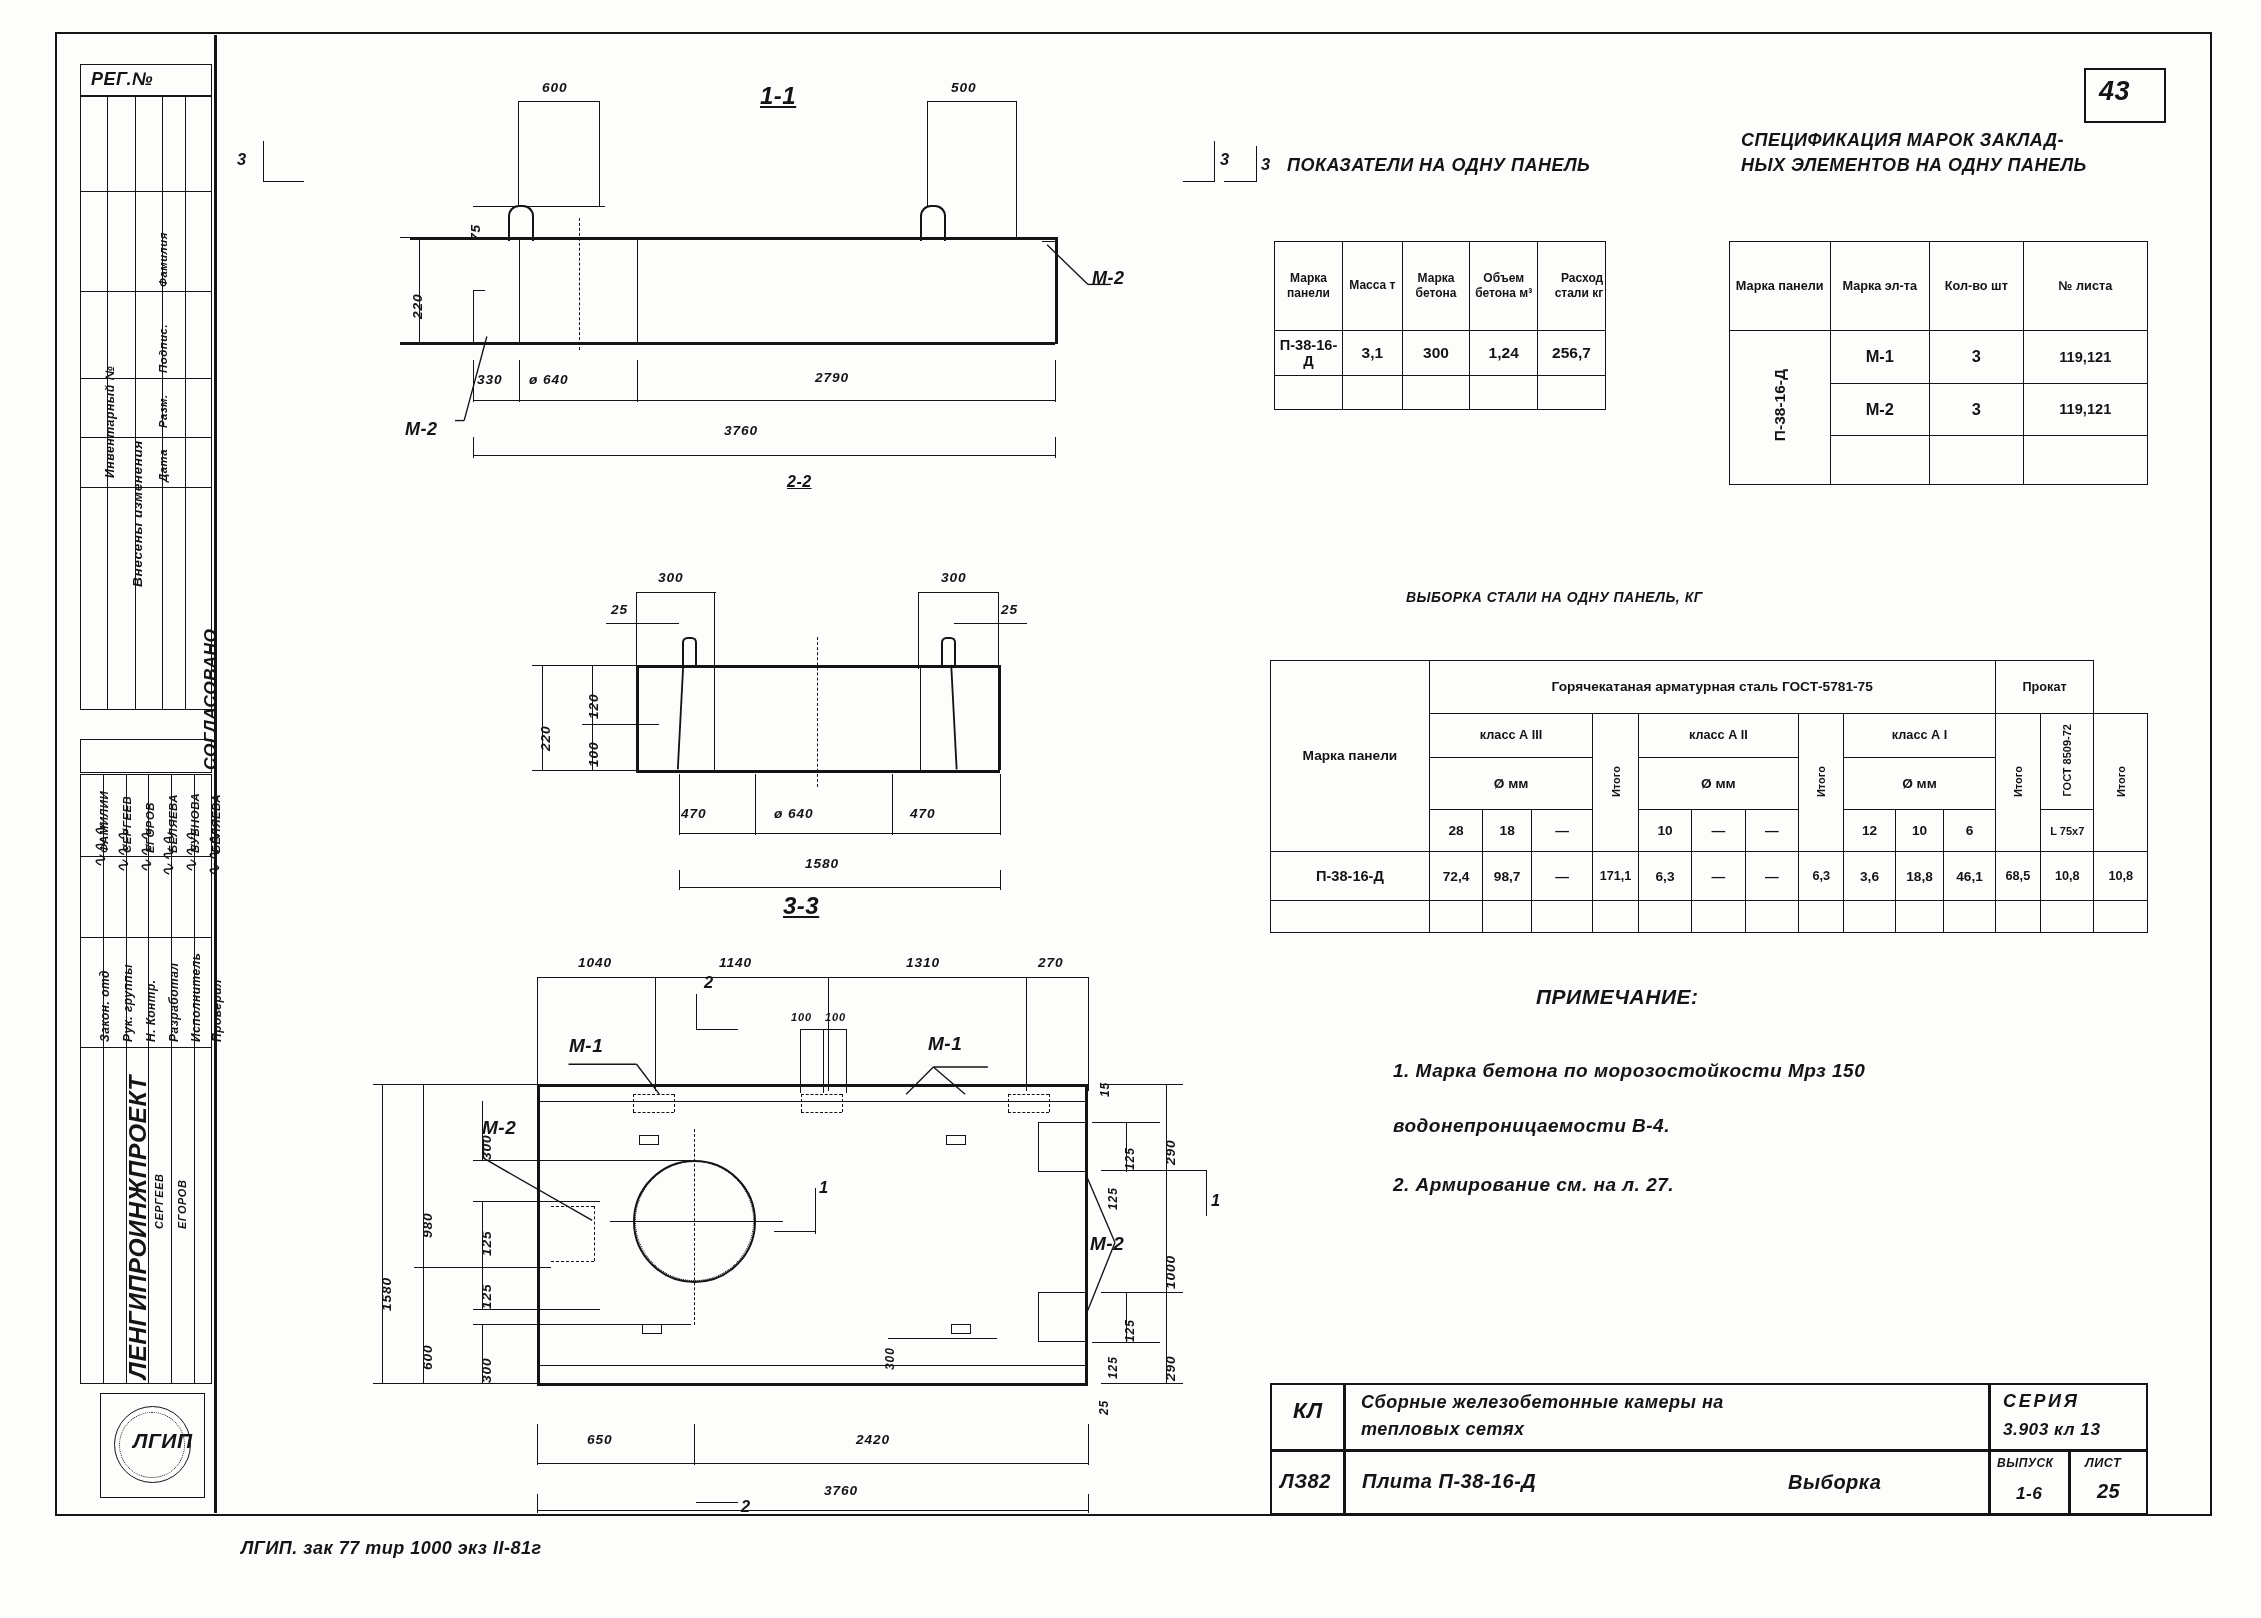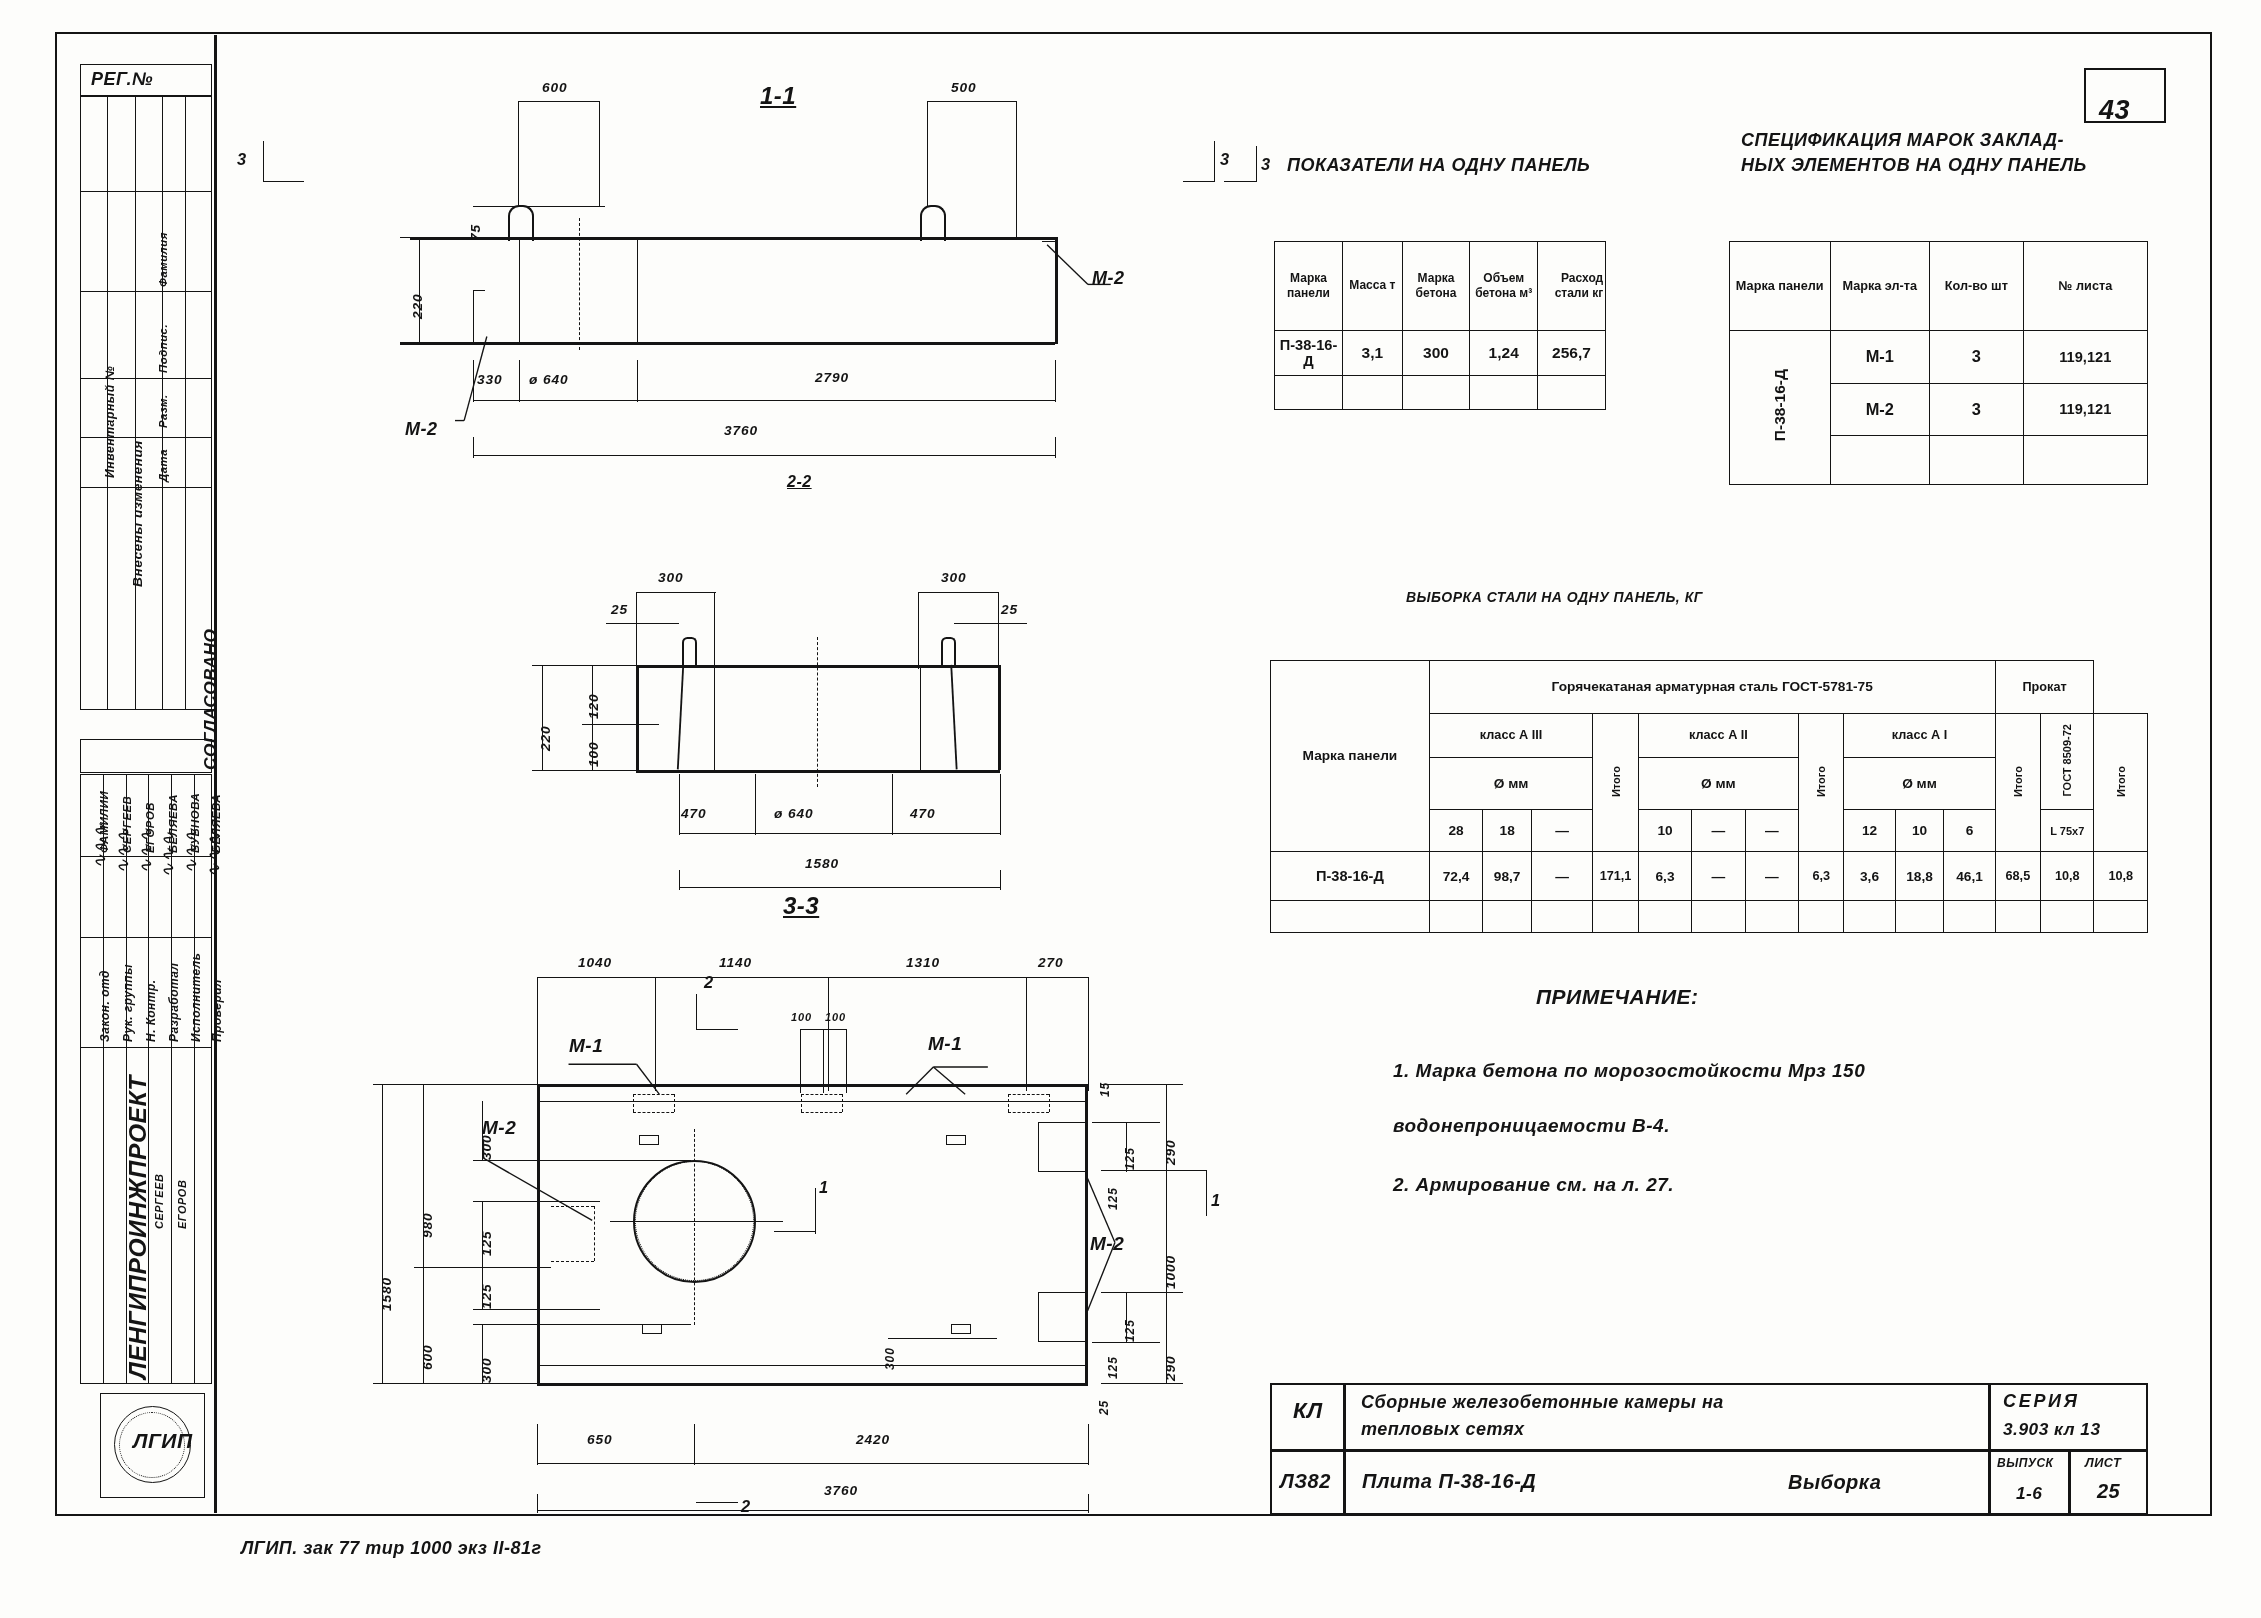--- a/index.html
+++ b/index.html
@@ -41,21 +41,21 @@
          border:2.7px solid #141414;box-sizing:border-box;}
 </style>
 </head>
 <body>
 
 <div id="sheet">
 
   <div id="outer"></div>
 
   <div class="box" style="left:2084px;top:68px;width:82px;height:55px;border-width:2.7px;"></div>
-  <div class="t hand" style="left:2099px;top:76px;font-size:27px;margin-top:19px;">43</div>
+  <div class="t hand" style="left:2099px;top:76px;font-size:27px;">43</div>
 
   <div class="vl thick" style="left:214px;top:35px;height:1478px;"></div>
 
   <div class="box" style="left:80px;top:64px;width:132px;height:32px;"></div>
   <div class="t hand cap" style="left:91px;top:69px;font-size:18px;">Рег.№</div>
 
   <div class="box" style="left:80px;top:96px;width:132px;height:614px;"></div>
   <div class="vl" style="left:107px;top:96px;height:614px;"></div>
   <div class="vl" style="left:135px;top:96px;height:614px;"></div>
   <div class="vl" style="left:162px;top:96px;height:614px;"></div>

